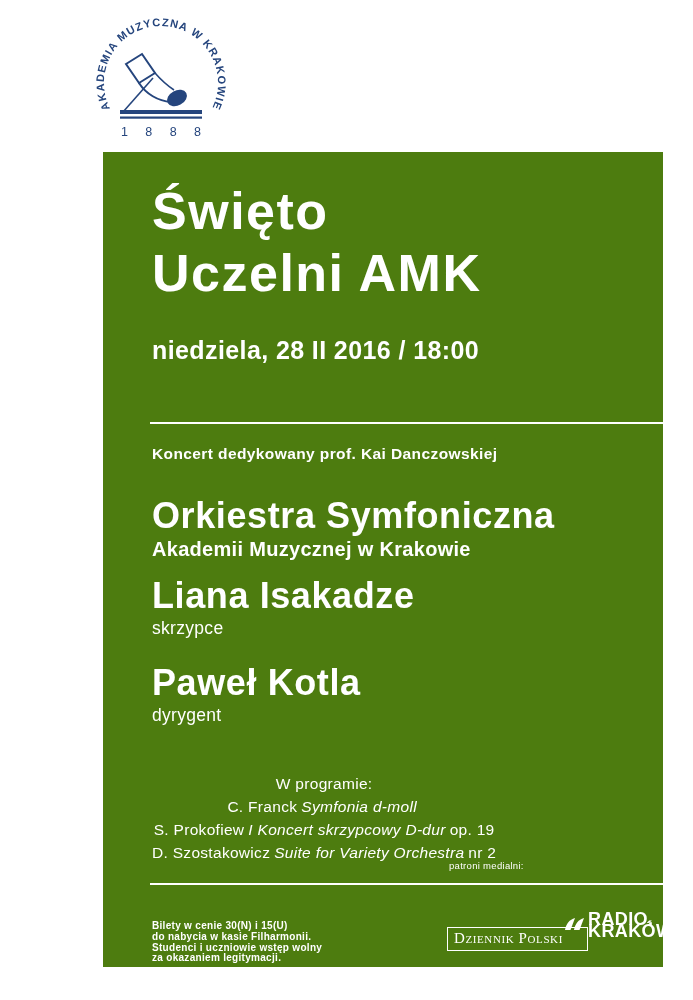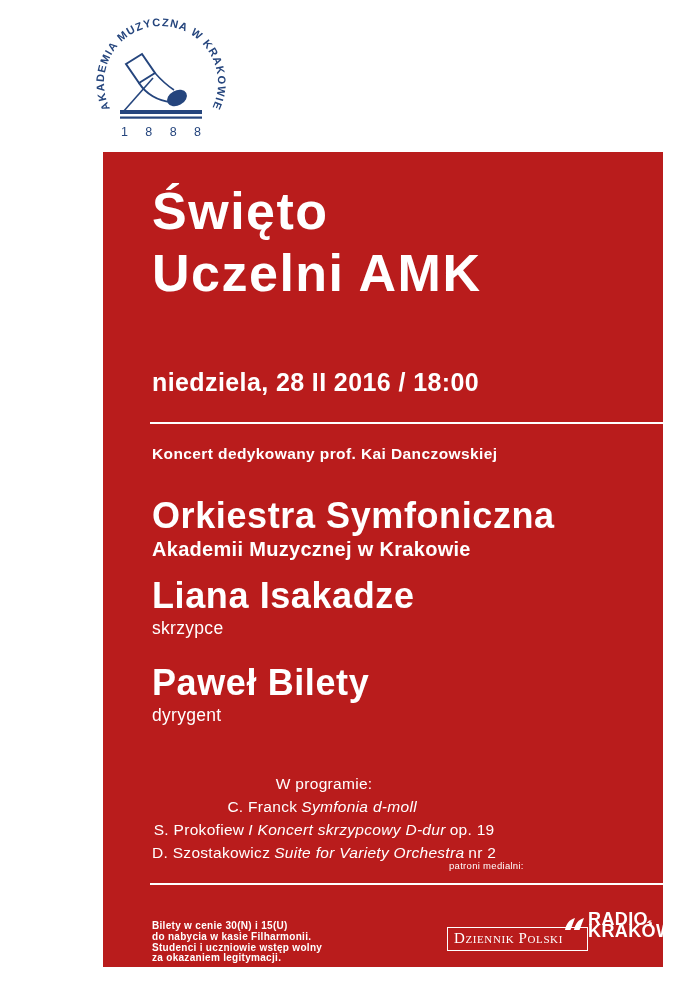--- a/index.html
+++ b/index.html
@@ -12,21 +12,21 @@
   .academy-logo svg { display:block; }
   .arc-text { font-family:"Liberation Sans", sans-serif; font-size:11px; font-weight:bold; letter-spacing:1.1px; }
   .year-text { font-family:"Liberation Sans", sans-serif; font-size:12.5px; }
   
   .poster {
     position:absolute; left:103px; top:152px; width:560px; height:815px;
     color:#ffffff;
   }
   .poster .abs { position:absolute; }
   .title { left:49px; top:28px; font-size:52px; font-weight:bold; line-height:62px; letter-spacing:1.5px; }
-  .schedule { left:49px; top:184px; font-size:25px; font-weight:bold; line-height:29px; letter-spacing:0.4px;margin-top:32px; }
+  .schedule { left:49px; top:184px; font-size:25px; font-weight:bold; line-height:29px; letter-spacing:0.4px; }
   .divider { left:47px; right:0; height:2px; background:#ffffff; }
   .divider-1 { top:270px; }
   .divider-2 { top:731px; }
   .dedication { left:49px; top:293px; font-size:15.5px; font-weight:bold; letter-spacing:0.4px; }
   .orchestra { left:49px; top:344px; }
   .big-name { font-size:36px; font-weight:bold; line-height:40px; letter-spacing:0.6px; }
   .orchestra-sub { font-size:20px; font-weight:bold; line-height:26px; letter-spacing:0.3px; }
   .performer-1 { left:49px; top:424px; }
   .performer-2 { left:49px; top:511px; }
   .role { font-size:17.5px; font-weight:normal; line-height:24px; letter-spacing:0.3px; }
@@ -63,21 +63,21 @@
         <path d="M 69,55 C 76,63 82,68 88,72" stroke-width="1.6"></path>
         <path d="M 37,94 L 67,60" stroke-width="1.6"></path>
         <ellipse cx="91" cy="80" rx="10.5" ry="7.5" fill="#25457d" stroke="none" transform="rotate(-28 91 80)"></ellipse>
       </g>
       <rect x="34" y="92" width="82" height="4" fill="#25457d"></rect>
       <rect x="34" y="98.5" width="82" height="2.2" fill="#25457d"></rect>
       <text class="year-text" x="35" y="118" fill="#25457d" textLength="80" lengthAdjust="spacing">1 8 8 8</text>
     </svg>
   </div>
 
-  <div class="poster" style="background:#b91c1c;">
+  <div class="poster" style="background:#4d7c0f;">
 
     <div class="abs title">
       <div>Święto</div>
       <div>Uczelni AMK</div>
     </div>
 
     <div class="abs schedule">
       <div>niedziela, 28 II 2016 / 18:00</div>
     </div>
 
@@ -89,21 +89,21 @@
       <div class="big-name">Orkiestra Symfoniczna</div>
       <div class="orchestra-sub">Akademii Muzycznej w Krakowie</div>
     </div>
 
     <div class="abs performer-1">
       <div class="big-name">Liana Isakadze</div>
       <div class="role">skrzypce</div>
     </div>
 
     <div class="abs performer-2">
-      <div class="big-name">Paweł Bilety</div>
+      <div class="big-name">Paweł Kotla</div>
       <div class="role">dyrygent</div>
     </div>
 
     <div class="abs program">
       <div>W programie:</div>
       <div class="program-line"><span class="composer">C. Franck</span><span class="work">Symfonia d-moll</span><span class="suffix"></span></div>
       <div class="program-line"><span class="composer">S. Prokofiew</span><span class="work">I Koncert skrzypcowy D-dur</span><span class="suffix">op. 19</span></div>
       <div class="program-line"><span class="composer">D. Szostakowicz</span><span class="work">Suite for Variety Orchestra</span><span class="suffix">nr 2</span></div>
     </div>
 

